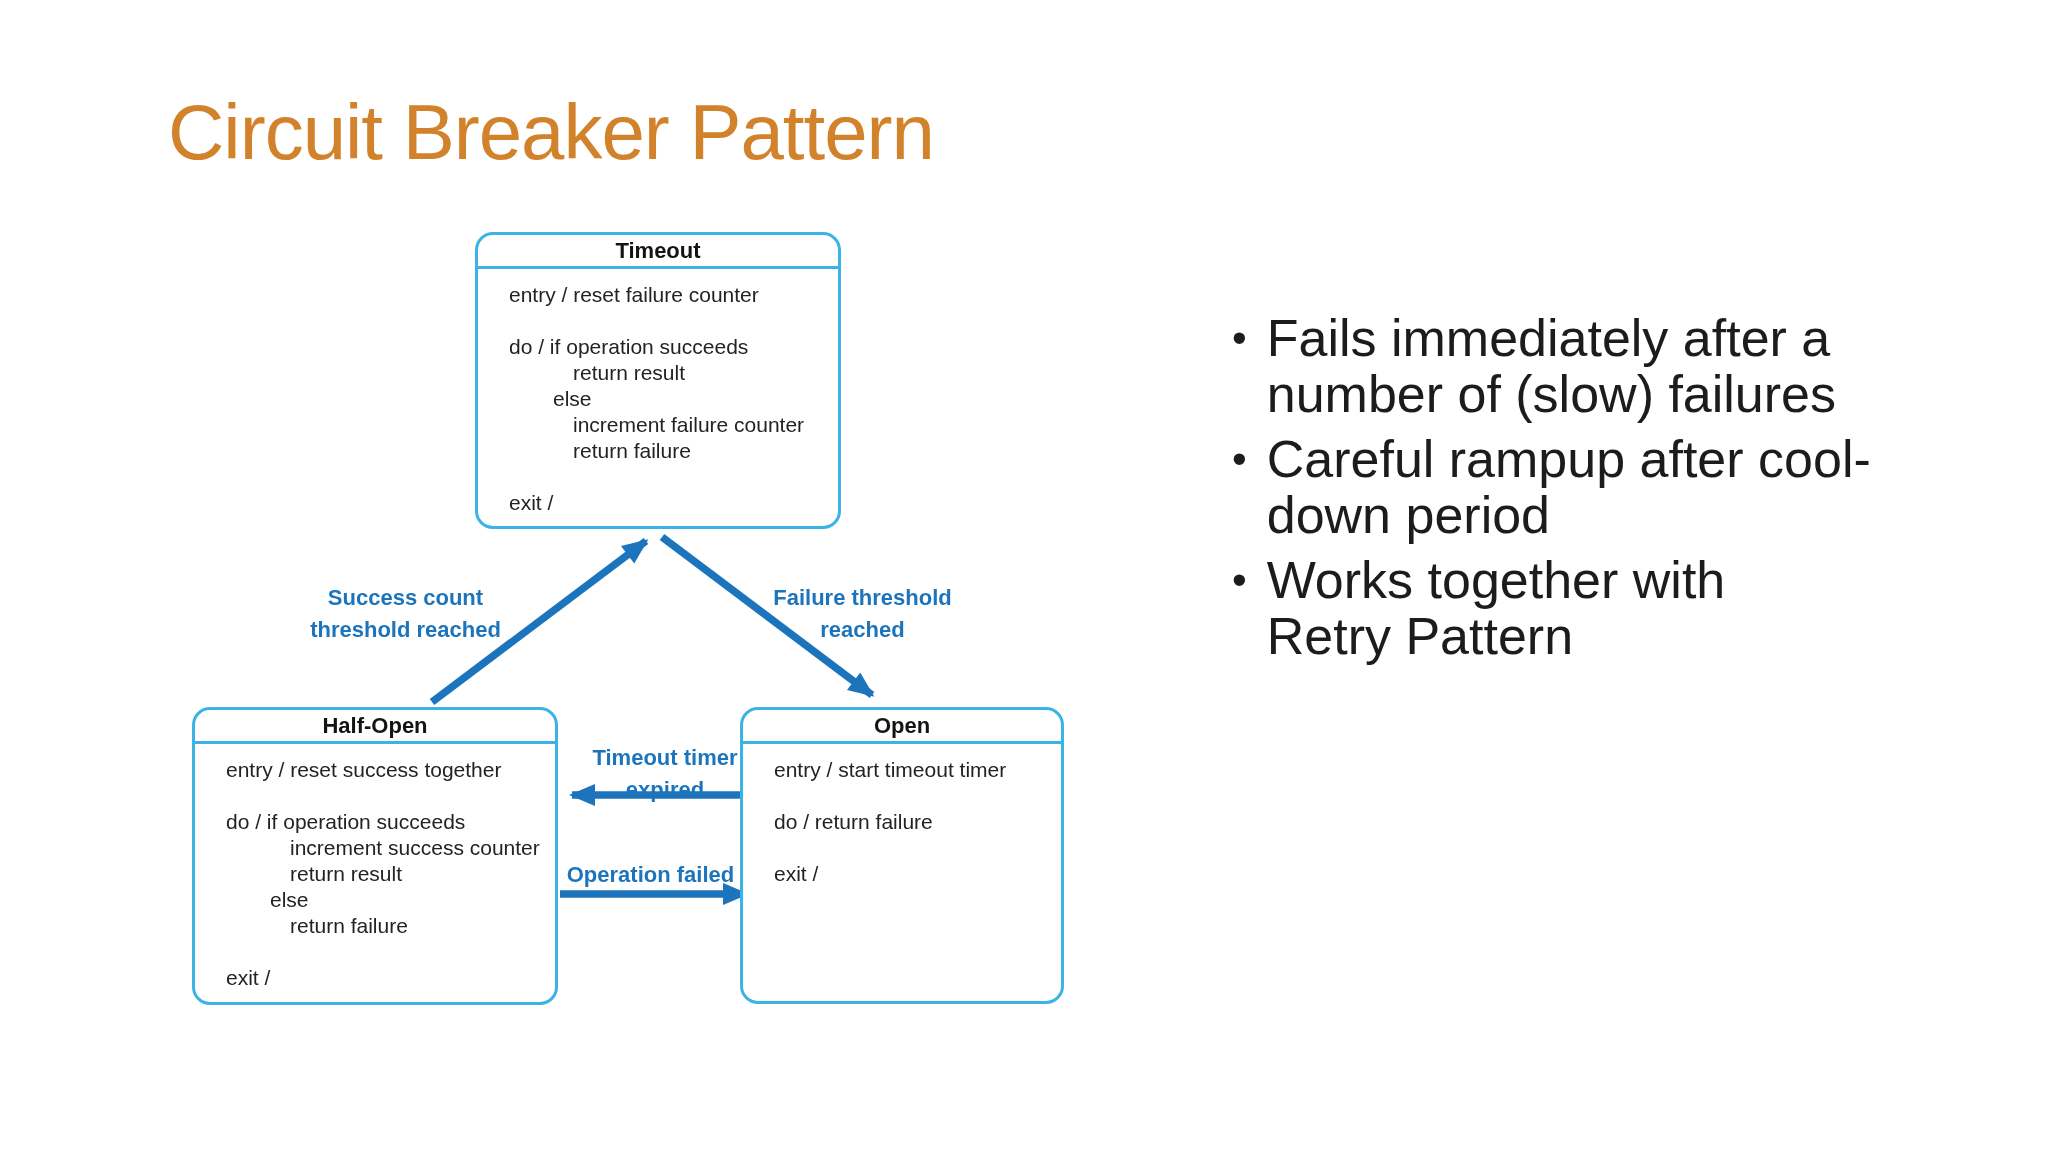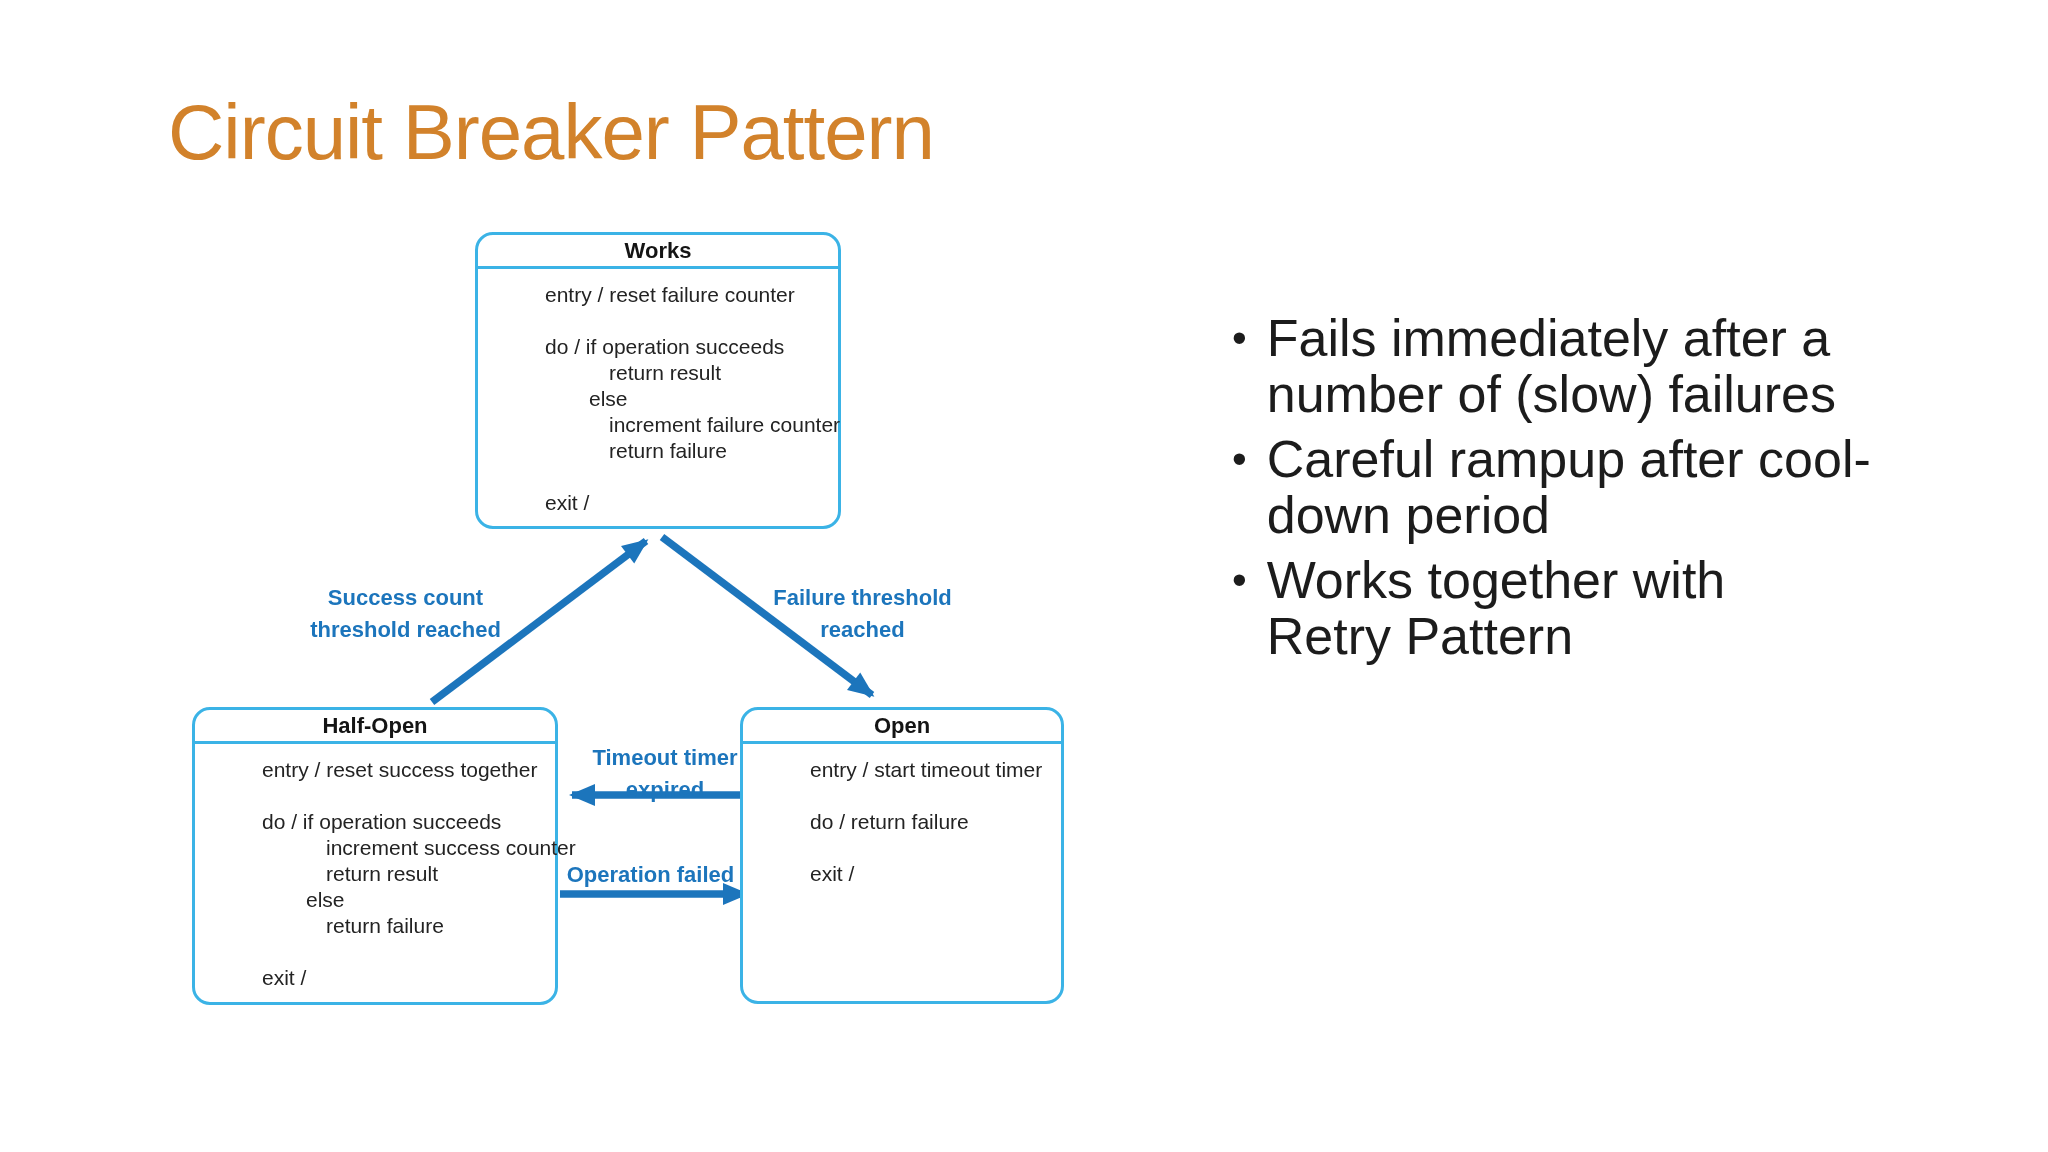--- a/index.html
+++ b/index.html
@@ -16,21 +16,21 @@
   .state-box {
     position:absolute; box-sizing:border-box; background:#fff;
     border:3px solid var(--box_border,#3bb3e6); border-radius:18px;
   }
   .state-box .hdr {
     height:31px; line-height:31px; text-align:center;
     font-size:22px; font-weight:bold; color:#141414;
     border-bottom:3px solid var(--box_border,#3bb3e6);
   }
   .state-box .body {
-    padding:13px 8px 0 31px; font-size:21px; line-height:26px; color:#232323;margin-left:36px;
+    padding:13px 8px 0 31px; font-size:21px; line-height:26px; color:#232323;
   }
   .line { white-space:nowrap; }
   .line.i1 { margin-left:44px; }
   .line.i2 { margin-left:64px; }
   .line.blank { height:26px; }
   #box-closed   { left:475px; top:232px; width:366px; height:297px; }
   #box-halfopen { left:192px; top:707px; width:366px; height:298px; }
   #box-open     { left:740px; top:707px; width:324px; height:297px; }
   
   .arrows { position:absolute; left:0; top:0; pointer-events:none; }
@@ -83,21 +83,21 @@
         <path class="ahead" d="M1,2 L27,13 L1,24 Z"></path>
       </marker>
     </defs>
     <line class="arrow" x1="432" y1="702" x2="646" y2="541" marker-end="url(#ah)"></line>
     <line class="arrow" x1="662" y1="537" x2="872" y2="695" marker-end="url(#ah)"></line>
     <line class="arrow" x1="754" y1="795" x2="572" y2="795" marker-end="url(#ah)"></line>
     <line class="arrow" x1="560" y1="894" x2="746" y2="894" marker-end="url(#ah)"></line>
   </svg>
 
   <div class="state-box" id="box-closed">
-    <div class="hdr">Works</div>
+    <div class="hdr">Timeout</div>
     <div class="body">
         <div class="line">entry / reset failure counter</div>
         <div class="line blank"></div>
         <div class="line">do / if operation succeeds</div>
         <div class="line i2">return result</div>
         <div class="line i1">else</div>
         <div class="line i2">increment failure counter</div>
         <div class="line i2">return failure</div>
         <div class="line blank"></div>
         <div class="line">exit /</div>

